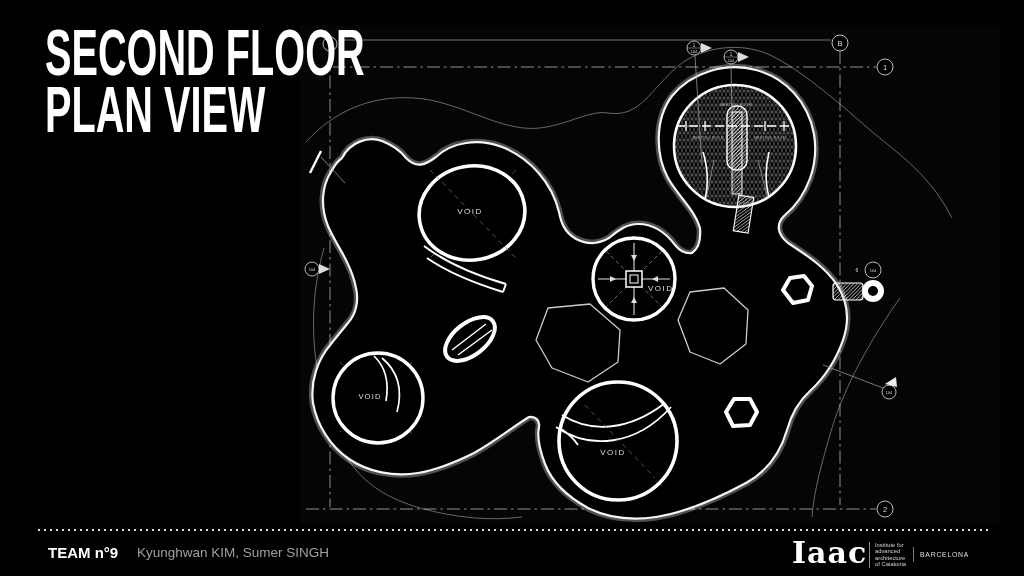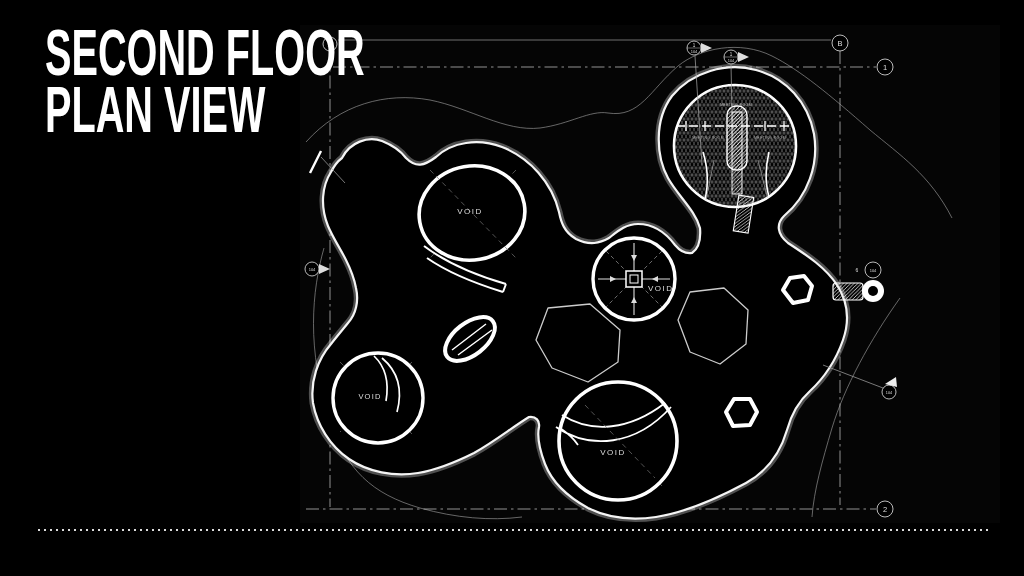--- a/index.html
+++ b/index.html
@@ -213,14 +213,28 @@
     </g>
   </svg>
 
   <div class="title">
     <div>SECOND FLOOR</div>
     <div>PLAN VIEW</div>
   </div>
 
   <div class="sep-dots"></div>
 
+  <div class="footer">
+    <span class="team">TEAM n°9</span>
+    <span class="members">Kyunghwan KIM, Sumer SINGH</span>
+    <span class="logo">Iaac</span>
+    <span class="logo-sep1"></span>
+    <span class="logo-sub">
+      <div>Institute for</div>
+      <div>advanced</div>
+      <div>architecture</div>
+      <div>of Catalonia</div>
+    </span>
+    <span class="logo-sep2"></span>
+    <span class="logo-city">BARCELONA</span>
+  </div>
 
 </div>
 
 </body></html>

